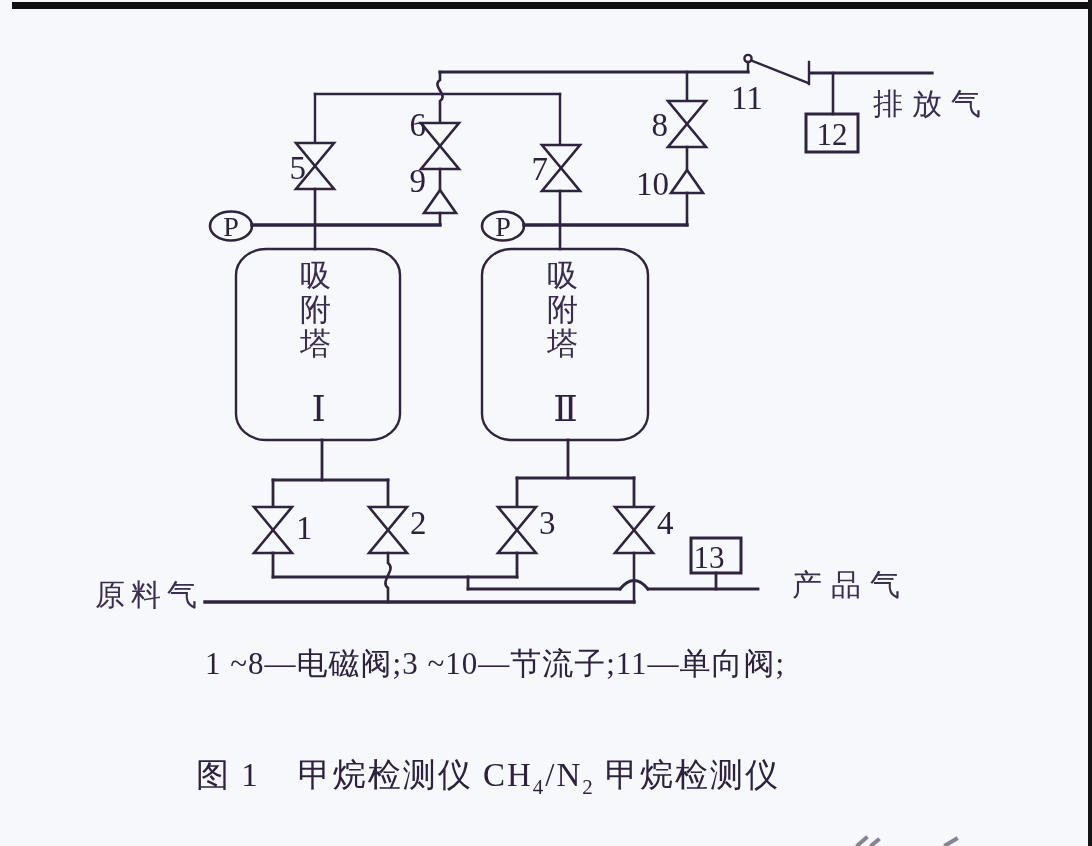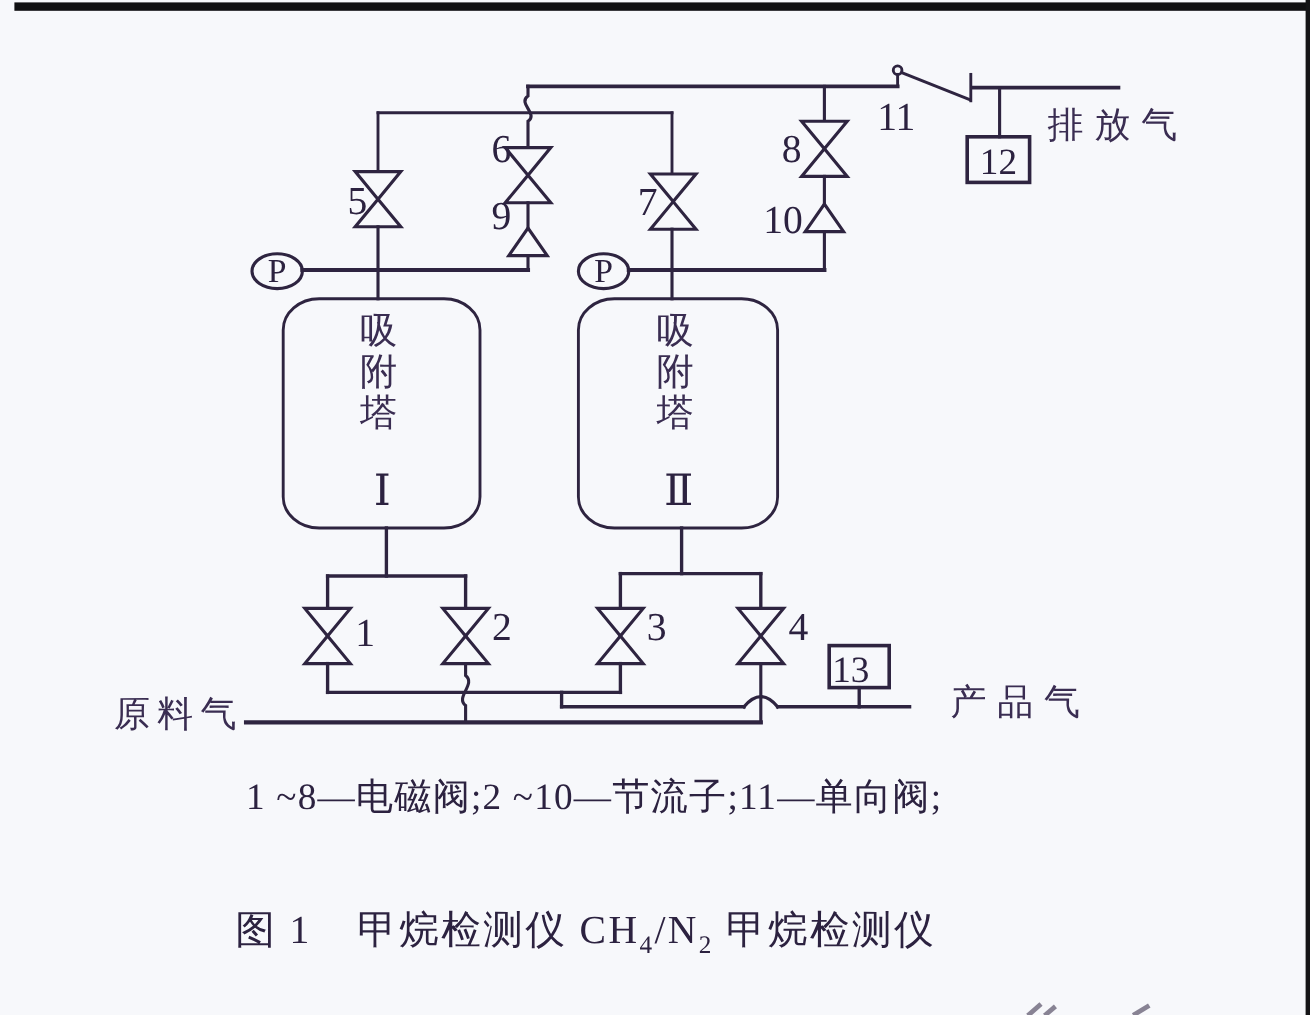--- a/index.html
+++ b/index.html
@@ -180,19 +180,19 @@
 
   <div class="abs txt stream" style="left:873px;top:84px;">排放气</div>
   <div class="abs txt stream" style="left:95px;top:575px;letter-spacing:6px;">原料气</div>
   <div class="abs txt stream" style="left:766px;top:565px;margin-left:26px;">产品气</div>
 
   <div class="abs towername" style="left:300px;top:259px;">吸附塔</div>
   <div class="abs towernum" style="left:300px;top:391px;width:37px;">Ⅰ</div>
   <div class="abs towername" style="left:547px;top:259px;">吸附塔</div>
   <div class="abs towernum" style="left:547px;top:391px;width:37px;">Ⅱ</div>
 
-  <div class="abs legend" style="left:205px;top:643px;">1 ~8—电磁阀;2 ~10—节流子;11—单向阀;</div>
+  <div class="abs legend" style="left:205px;top:643px;">1 ~8—电磁阀;3 ~10—节流子;11—单向阀;</div>
 
   <div class="abs caption" style="left:196px;top:753px;">
     <span>图 1</span><span class="capgap"></span><span>甲烷检测仪 CH</span><sub>4</sub><span>/N</span><sub>2</sub><span> 甲烷检测仪</span>
   </div>
 
 </div>
 
 </body></html>

